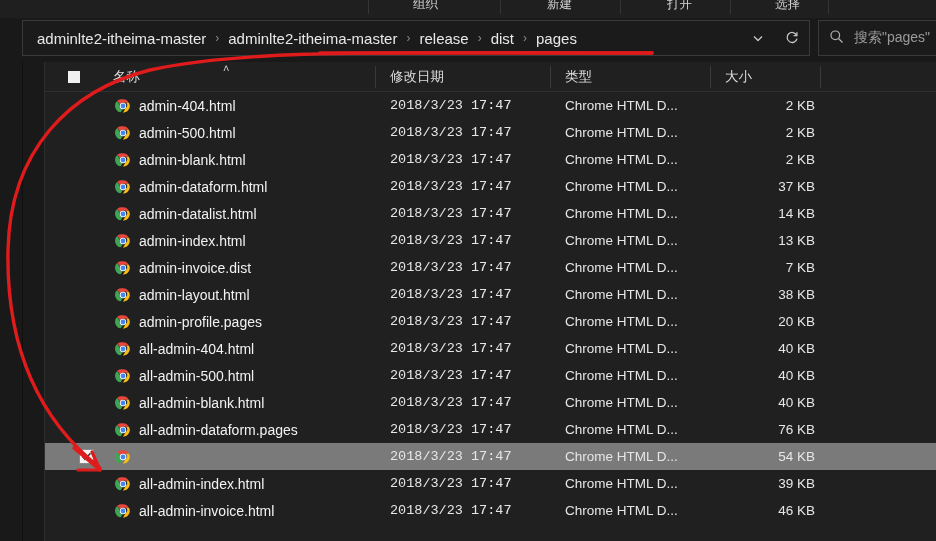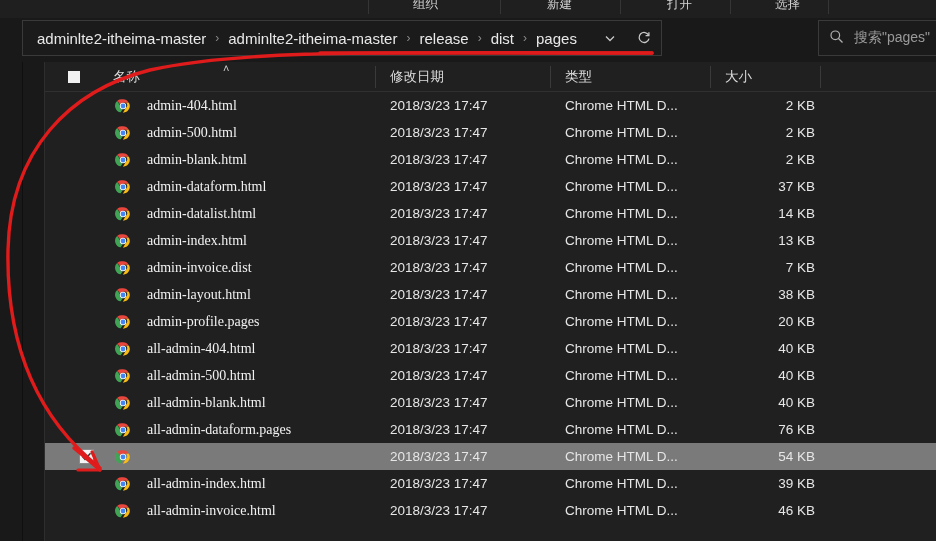--- a/index.html
+++ b/index.html
@@ -20,21 +20,21 @@
   .ribbon-tab {
     position: absolute; top: -4px; color: #d4d4d4; font-size: 12.5px;
     white-space: nowrap;
   }
   .ribbon-sep {
     position: absolute; top: -2px; width: 1px; height: 16px; background: #353535;
   }
 
   
   .addrbar {
-    position: absolute; left: 22px; top: 20px; width: 640px; height: 36px;
+    position: absolute; left: 22px; top: 20px; width: 788px; height: 36px;
     background: #1b1b1b; border: 1px solid #3a3a3a;
     display: flex; align-items: center;
   }
   .crumbs {
     display: flex; align-items: center; flex: 1 1 auto;
     padding-left: 10px; overflow: hidden; height: 100%;
   }
   .crumb {
     color: #e8e8e8; font-size: 15px; white-space: nowrap;
     padding: 3px 4px; border-radius: 2px;
@@ -100,28 +100,28 @@
 
   
   .rows { position: relative; }
   .row {
     position: relative; height: 27px; width: 100%;
     display: block;
   }
   .row.selected { background: #7a7a7a; }
   .row .name {
     position: absolute; left: 70px; top: 0; height: 27px;
-    display: flex; align-items: center; gap: 16px;
-    color: #f2f2f2; font-size: 14px; white-space: nowrap; font-family: Liberation Serif, serif;
+    display: flex; align-items: center; gap: 8px;
+    color: #f2f2f2; font-size: 14px; white-space: nowrap;
   }
   .row.selected .name { color: #ffffff; }
   .row .date {
     position: absolute; left: 345px; top: 0; height: 27px;
     display: flex; align-items: center;
-    color: #e6e6e6; font-size: 13.5px; white-space: nowrap;
+    color: #e6e6e6; font-size: 13.5px; white-space: nowrap; font-family: Liberation Mono, monospace;
   }
   .row .type {
     position: absolute; left: 520px; top: 0; height: 27px;
     display: flex; align-items: center;
     color: #e6e6e6; font-size: 13.5px; white-space: nowrap;
   }
   .row .size {
     position: absolute; left: 620px; width: 150px; top: 0; height: 27px;
     display: flex; align-items: center; justify-content: flex-end;
     color: #e6e6e6; font-size: 13.5px; white-space: nowrap;

